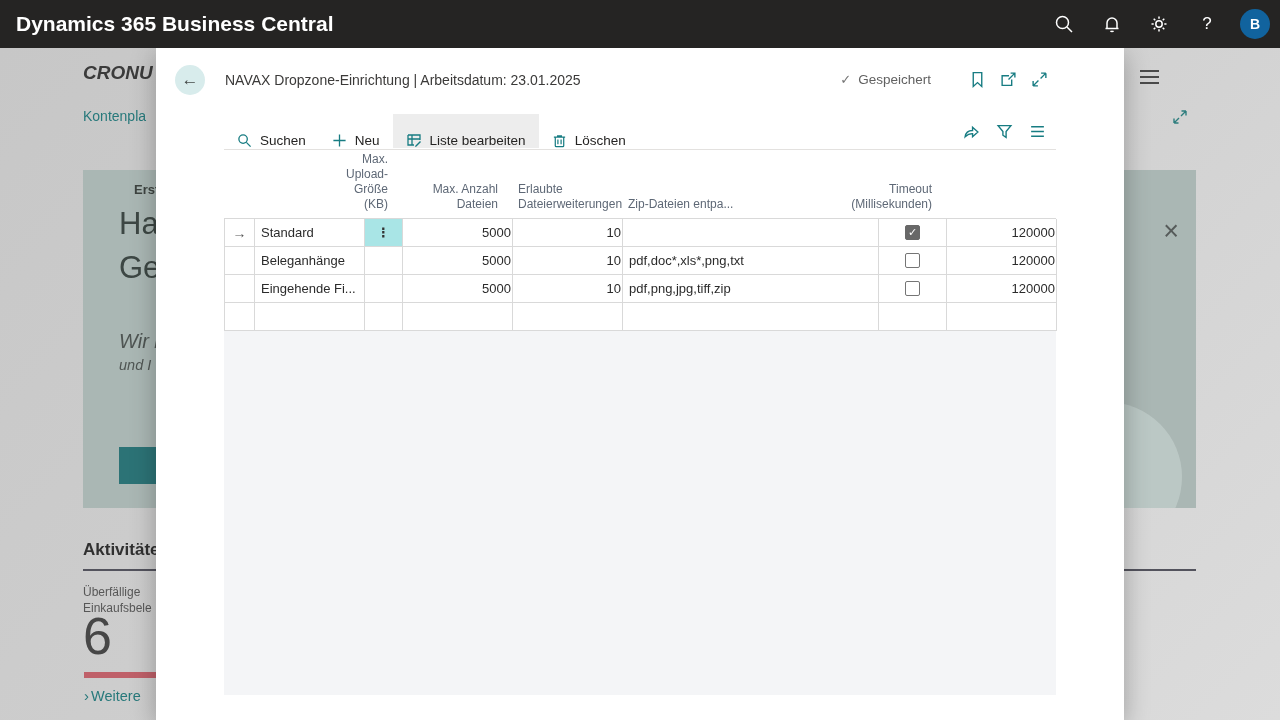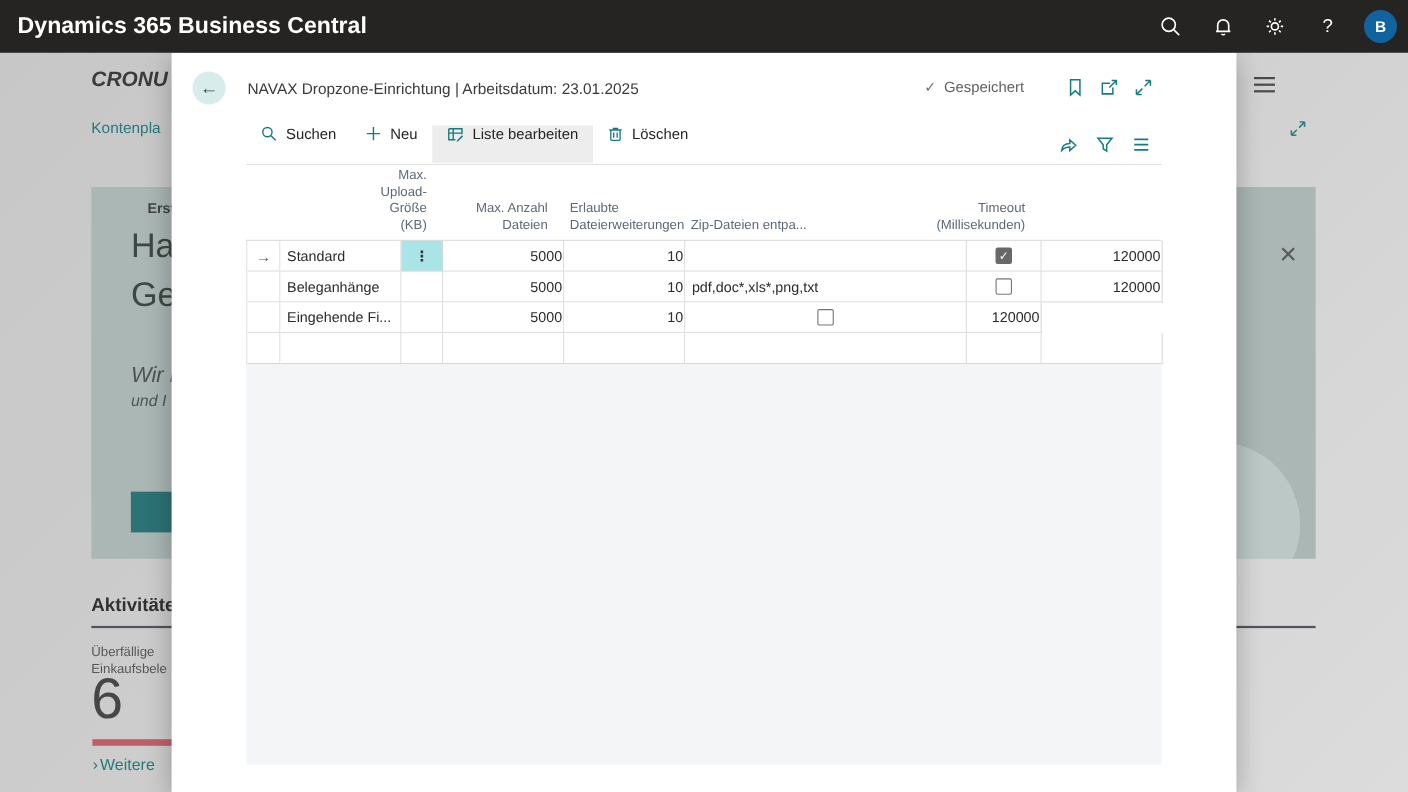--- a/index.html
+++ b/index.html
@@ -38,21 +38,21 @@
 
   
   .dialog { position:absolute; left:156px; top:48px; width:968px; height:672px; background:#fff; box-shadow:0 6px 24px rgba(0,0,0,0.28); z-index:20; }
   .dlg-back { position:absolute; left:19px; top:17px; width:30px; height:30px; border-radius:50%; background:#d8ecec; color:#454a49; font-size:17px; text-align:center; line-height:29px; }
   .dlg-title { position:absolute; left:69px; top:24px; font-size:14px; color:#3b3a39; }
   .dlg-status { position:absolute; right:76px; top:23px; display:flex; align-items:center; gap:14px; }
   .dlg-status .saved { display:flex; align-items:center; gap:7px; font-size:13.5px; color:#616161; margin-right:24px; }
   .dlg-status .saved .ck { font-size:13px; color:#747474; }
 
   .dlg-toolbar { position:absolute; left:68px; top:64px; width:832px; height:38px; border-bottom:1px solid #e3e1df; display:flex; align-items:center; }
-  .tbtn { display:flex; align-items:flex-start; gap:8px; font-size:13.5px; color:#252423; padding:0 13px; height:34px; }
+  .tbtn { display:flex; align-items:flex-end; gap:8px; font-size:13.5px; color:#252423; padding:0 13px; height:34px; }
   .tbtn.active { background:#ededed; }
   .dlg-toolbar-right { position:absolute; right:10px; top:0; height:38px; display:flex; align-items:center; gap:16px; }
 
   
   .grid { position:absolute; left:68px; top:104px; width:832px; }
   .hdr-row, .body-row { display:grid; grid-template-columns:30px 110px 38px 110px 110px 256px 68px 110px; }
   .hdr-row { height:66px; }
   .th { display:flex; align-items:flex-end; padding-bottom:9px; font-size:12px; line-height:15px; color:#5e6876; }
   .th.r { justify-content:flex-end; text-align:right; padding-right:14px; }
   .th.l { padding-left:6px; }
@@ -252,20 +252,21 @@
             </div>
           <div class="td r">120000</div>
         </div>
 
         <div class="body-row">
           <div class="td c"></div>
           <div class="td l">Eingehende Fi...</div>
           <div class="td c"></div>
           <div class="td r">5000</div>
           <div class="td r">10</div>
+          <div class="td l">pdf,png,jpg,tiff,zip</div>
           <div class="td c">
               <span class="checkbox"></span>
             </div>
           <div class="td r">120000</div>
         </div>
 
         <div class="body-row">
           <div class="td c"></div>
           <div class="td l"></div>
           <div class="td c"></div>

